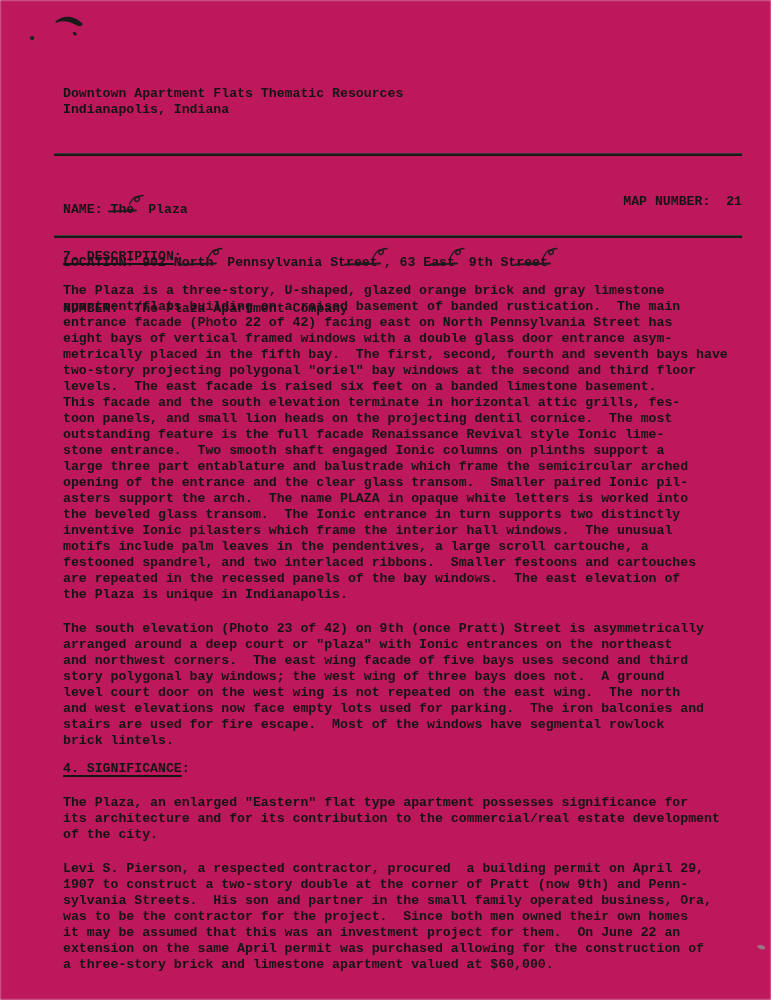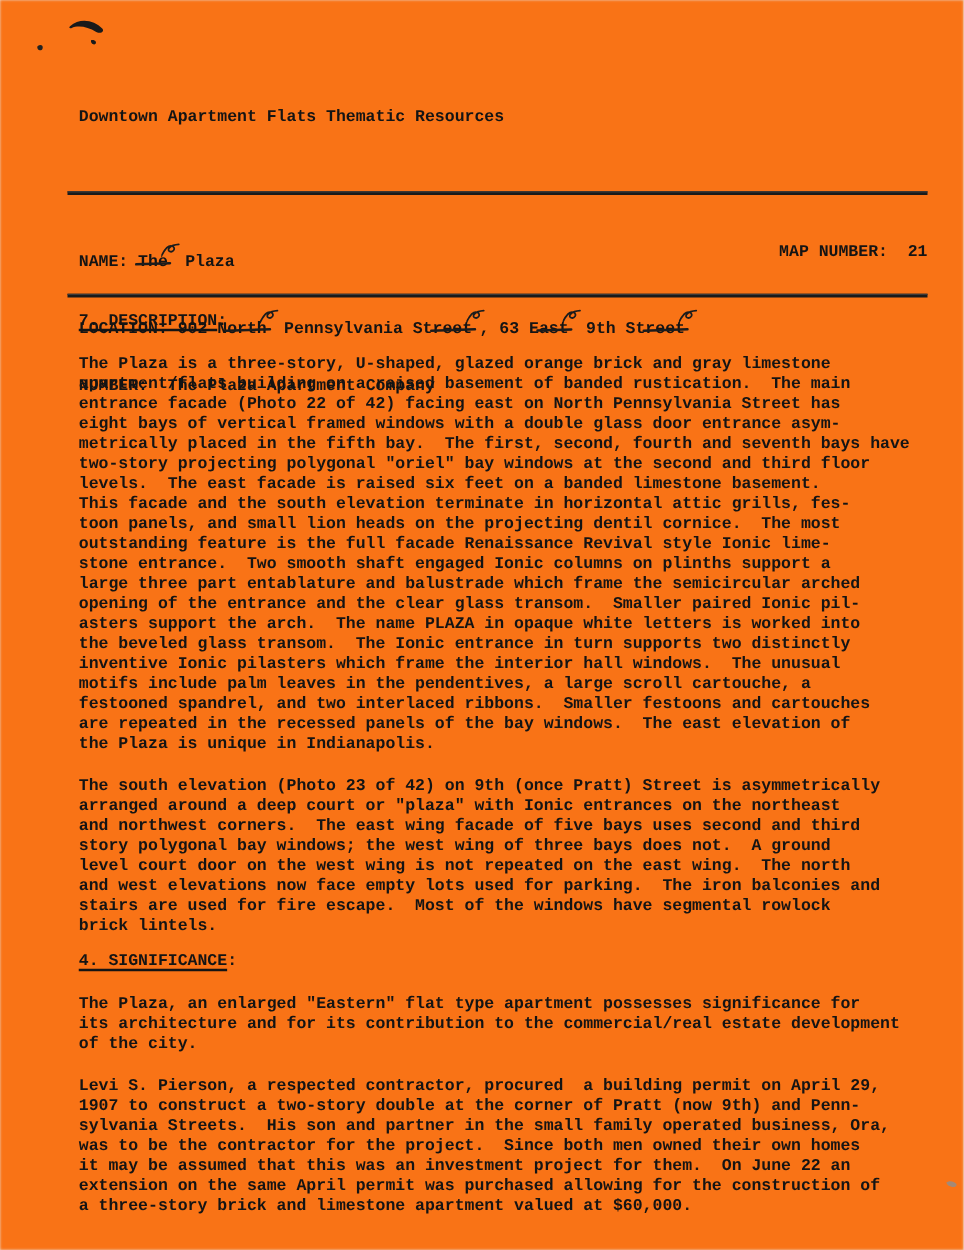--- a/index.html
+++ b/index.html
@@ -1,20 +1,20 @@
 <!DOCTYPE html>
 <html><head>
 <meta charset="utf-8">
 <style>
   * { margin:0; padding:0; box-sizing:border-box; }
   html,body { background:#e8e8e8; }
   body { width:771px; height:1000px; font-family:"Liberation Mono","DejaVu Sans Mono",monospace; }
   .page {
     position:relative; width:771px; height:1000px;
-    background:#f97316; color:#141414; overflow:hidden;
+    background:#be185d; color:#141414; overflow:hidden;
     box-shadow: inset 0 0 2px #e9e9e9;
     font-size:13.2px; font-weight:bold; letter-spacing:0;
   }
   .abs { position:absolute; }
   .pre { white-space:pre-wrap; }
 
   
   .org-block { top:86px; left:63px; line-height:15.6px; }
   .sheet-row { top:128px; left:63px; width:679px; display:flex; justify-content:space-between; }
 
@@ -58,20 +58,21 @@
     <path d="M31 12 C 39 5, 50 7, 57 14 C 58.5 16, 56 18.5, 52 16.5 C 45 12.5, 38 11, 32 13.5 C 30.5 14, 30 13, 31 12 Z" fill="#1a1a1a"></path>
     <path d="M48 23 c 2.5 -0.5 4.5 1 3.5 3 c -1.5 1.5 -4.5 -0.5 -3.5 -3 Z" fill="#1a1a1a"></path>
     <path d="M5 28 c 2.5 -2 5 -0.5 4 2 c -1 2.5 -5 1 -4 -2 Z" fill="#222222"></path>
   </svg>
   <svg class="abs ink-smudge" width="14" height="12" viewBox="0 0 14 12">
     <path d="M2 4 c 3 -2 6 -1 8 1 c 1 1.5 -1 3 -3 2.5 c -2.5 -0.5 -4 -1 -5 -3.5 Z" fill="#8f8f8f" opacity="0.8"></path>
   </svg>
 
   <div class="abs org-block">
     <div>Downtown Apartment Flats Thematic Resources</div>
+    <div>Indianapolis, Indiana</div>
   </div>
 
 
   <div class="abs rule rule-1"></div>
 
   <div class="abs ident">
     <div class="ident-row">
       <span><span>NAME: </span><span class="struck">The</span><span class="loop"><svg width="15" height="13" viewBox="0 0 15 13">
               <path d="M0 11 C 3 5, 6 1.5, 9 3 C 12 4.5, 9.5 8.5, 6.5 7 C 4.5 6, 6.5 2, 14 1.5" fill="none" stroke="#1c1c1c" stroke-width="1.4" stroke-linecap="round"></path>
             </svg></span><span> Plaza</span></span>

